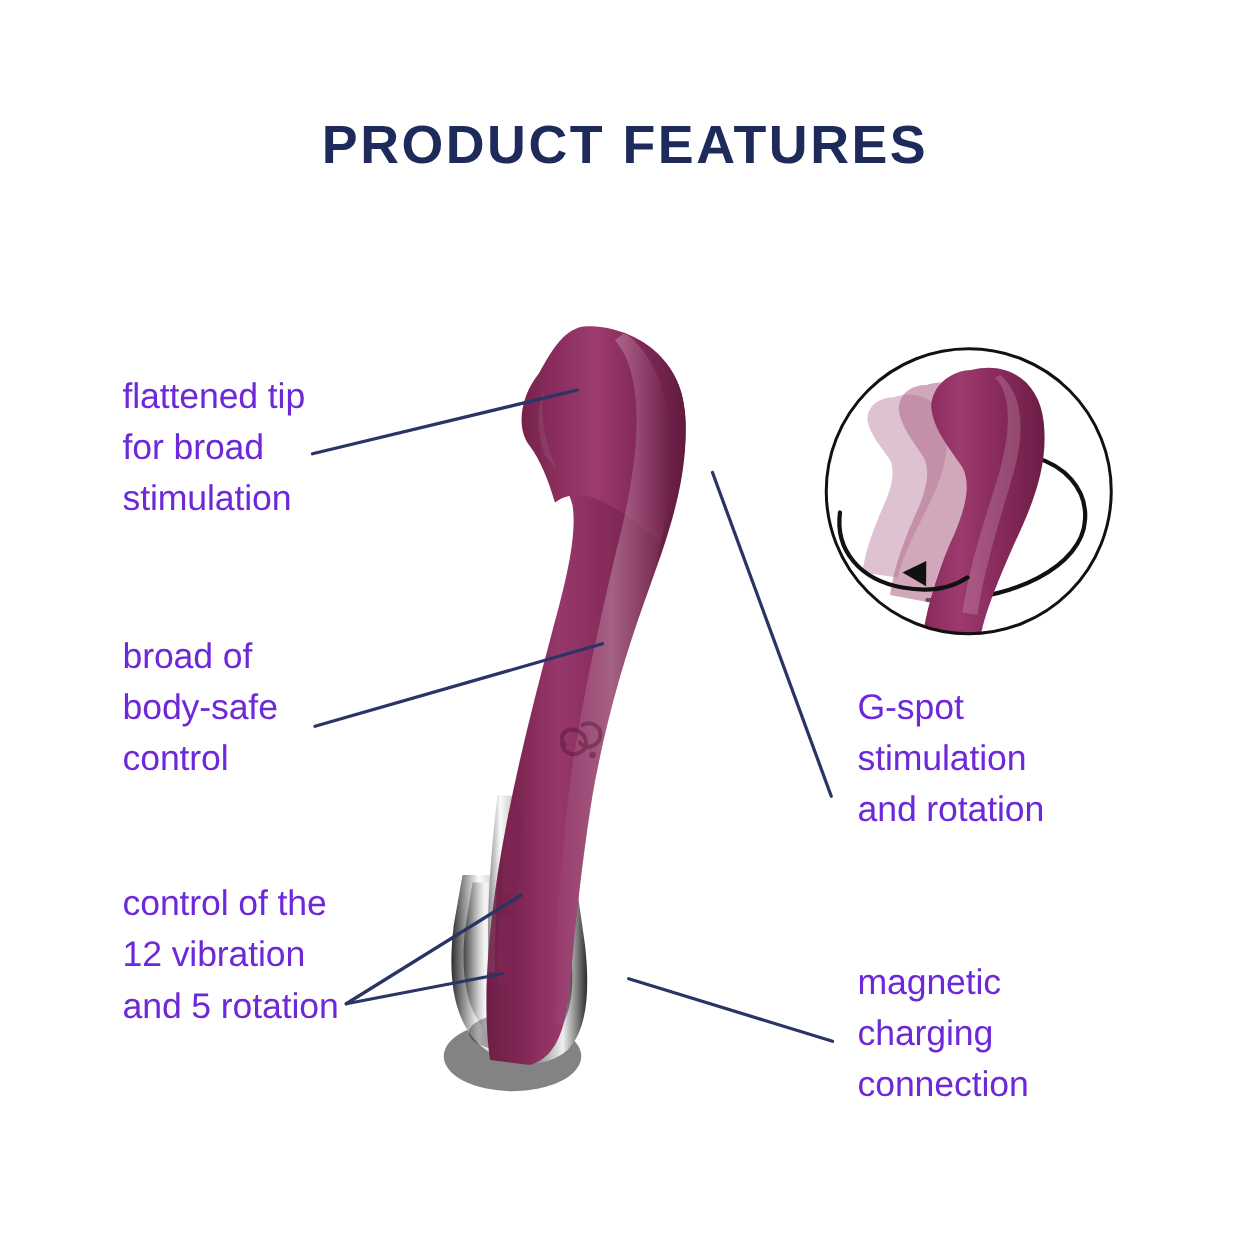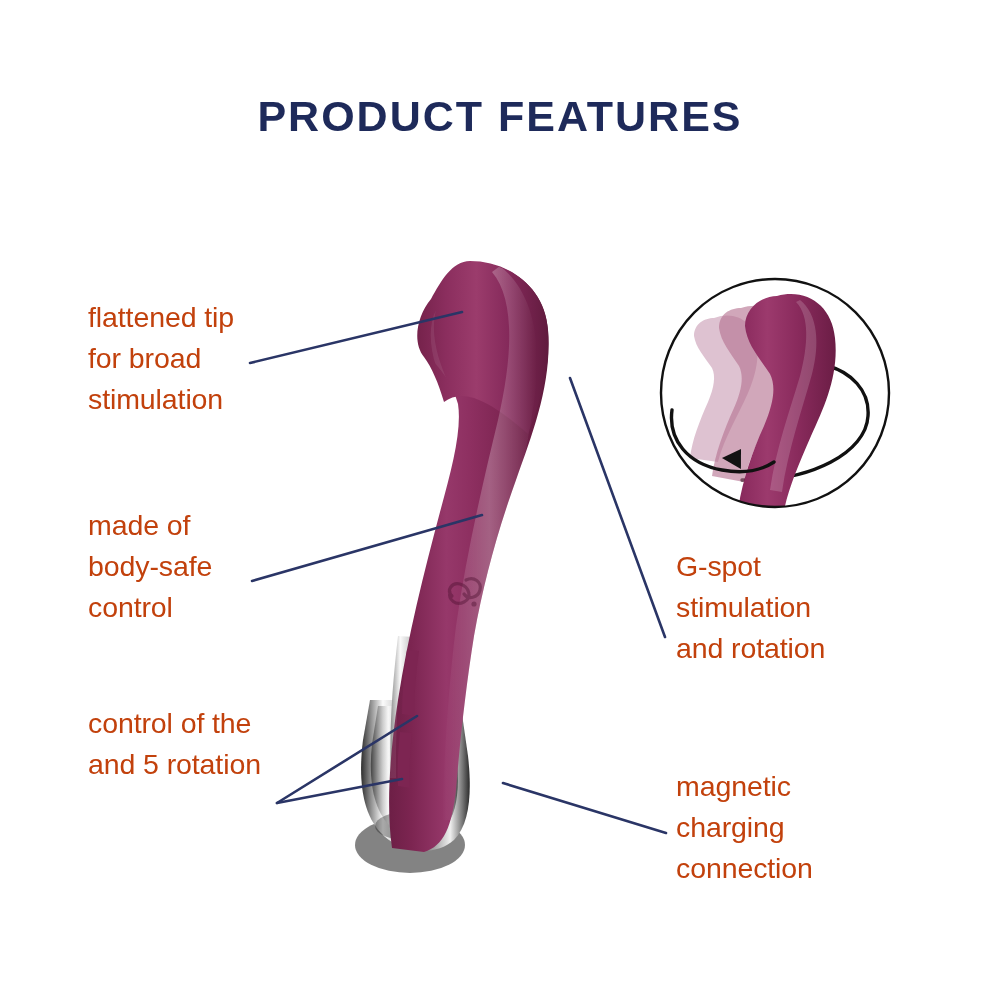--- a/index.html
+++ b/index.html
@@ -29,22 +29,23 @@
     font-weight: bold;
     letter-spacing: 2.0px;
     color: #1e2a5a;
     white-space: nowrap;
   }
   .callout {
     position: absolute;
     font-family: "Liberation Sans", sans-serif;
     font-size: 28.5px;
     line-height: 41px;
-    color: #c2410c;
+    color: #6d28d9;
     letter-spacing: -0.1px;
+    margin-left: 10px;
   }
   .callout .ln { display: block; white-space: nowrap; }
   #co-flattened { left: 88px;  top: 297px; }
   #co-silicone  { left: 88px;  top: 505px; }
   #co-control   { left: 88px;  top: 703px; }
   #co-gspot     { left: 676px; top: 546px; }
   #co-magnetic  { left: 676px; top: 766px; }
 
   #art-layer {
     position: absolute;
@@ -250,27 +251,28 @@
     </g>
   </svg>
 
   <div class="callout" id="co-flattened">
     <span class="ln">flattened tip</span>
     <span class="ln">for broad</span>
     <span class="ln">stimulation</span>
   </div>
 
   <div class="callout" id="co-silicone">
-    <span class="ln">made of</span>
+    <span class="ln">broad of</span>
     <span class="ln">body-safe</span>
     <span class="ln">control</span>
   </div>
 
   <div class="callout" id="co-control">
     <span class="ln">control of the</span>
+    <span class="ln">12 vibration</span>
     <span class="ln">and 5 rotation</span>
   </div>
 
   <div class="callout" id="co-gspot">
     <span class="ln">G-spot</span>
     <span class="ln">stimulation</span>
     <span class="ln">and rotation</span>
   </div>
 
   <div class="callout" id="co-magnetic">

